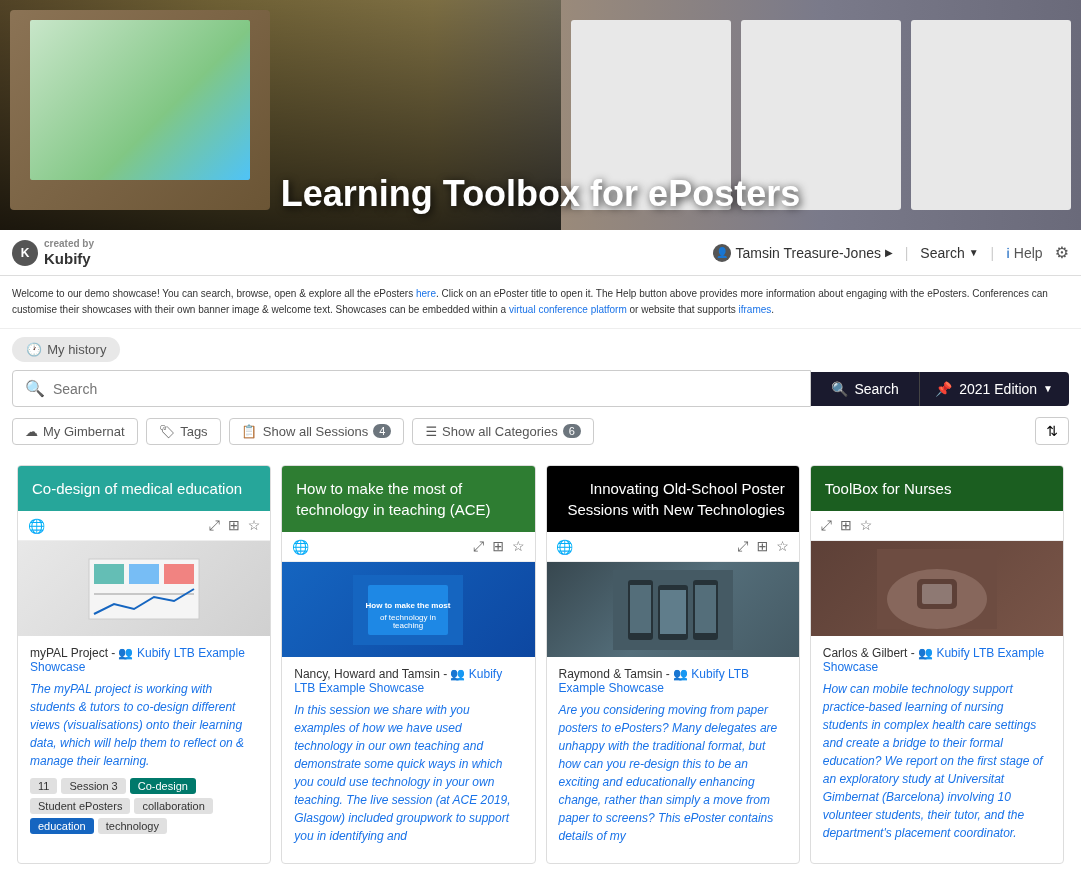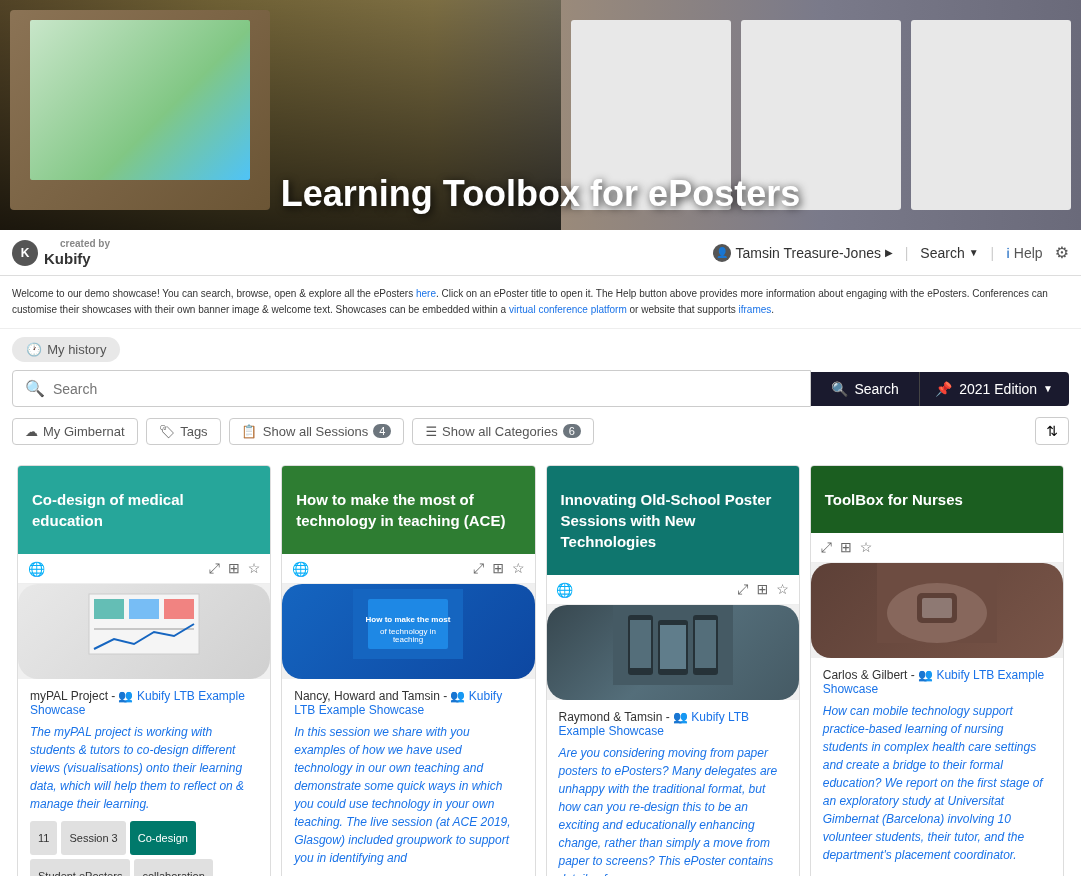--- a/index.html
+++ b/index.html
@@ -69,21 +69,21 @@
       font-size: 15px; font-weight: bold; color: #333;
     }
     .topbar-logo-icon {
       width: 26px; height: 26px;
       background: #555;
       border-radius: 50%;
       display: flex; align-items: center; justify-content: center;
       color: #fff; font-size: 12px;
     }
     .topbar-created {
-      font-size: 10px; color: #888; margin-bottom: 1px; margin-left: 16px;
+      font-size: 10px; color: #888; margin-bottom: 1px;
     }
     .topbar-right {
       display: flex; align-items: center; gap: 12px; font-size: 14px;
     }
     .topbar-user {
       display: flex; align-items: center; gap: 4px; color: #333;
     }
     .topbar-user-icon {
       width: 18px; height: 18px; background: #555; border-radius: 50%;
       display: flex; align-items: center; justify-content: center;
@@ -203,51 +203,51 @@
       gap: 0;
       padding: 10px 12px;
     }
     .card {
       border: 1px solid #ddd;
       border-radius: 4px;
       overflow: hidden;
       margin: 0 5px 10px;
     }
     .card-header {
-      padding: 23px 14px;
+      padding: 12px 14px;
       color: #fff;
       font-size: 15px;
-      font-weight: bold;
+      font-weight: normal;
       line-height: 1.4;
     }
     .card-header.teal { background: #26a69a; }
     .card-header.green { background: #2e7d32; }
-    .card-header.dark-teal { background: #0f766e; }
+    .card-header.dark-teal { background: #000000; text-align: right; }
     .card-header.dark-green { background: #1b5e20; }
 
     .card-toolbar {
       display: flex; align-items: center;
       padding: 6px 10px;
       border-bottom: 1px solid #eee;
       gap: 8px;
     }
     .card-toolbar-icon { color: #666; font-size: 14px; }
     .card-toolbar-actions { margin-left: auto; display: flex; gap: 8px; color: #666; font-size: 14px; }
 
     .card-thumbnail {
       height: 95px;
       background: #f0f0f0;
       display: flex; align-items: center; justify-content: center;
       overflow: hidden;
     }
     .card-thumb-inner {
       width: 100%; height: 100%;
       background: linear-gradient(135deg, #e0e0e0, #c0c0c0);
-      display: flex; justify-content: center;
-      font-size: 12px; color: #888; border-radius: 20px;
+      display: flex; align-items: center; justify-content: center;
+      font-size: 12px; color: #888;
     }
     .card-thumb-blue {
       background: linear-gradient(135deg, #1565c0, #0d47a1);
     }
     .card-thumb-phones {
       background: linear-gradient(135deg, #37474f, #546e7a, #455a64);
     }
     .card-thumb-hands {
       background: linear-gradient(135deg, #5d4037, #795548);
     }
@@ -267,21 +267,21 @@
       margin-bottom: 8px;
     }
     .card-tags {
       display: flex; flex-wrap: wrap; gap: 4px;
       margin-top: 6px;
     }
     .tag {
       background: #555;
       color: #fff;
       border-radius: 3px;
-      padding: 11px 8px;
+      padding: 2px 8px;
       font-size: 11px;
       text-align: center;
     }
     .tag.teal { background: #00796b; }
     .tag.blue { background: #1565c0; }
     .tag.light { background: #e0e0e0; color: #333; }
   </style>
 </head>
 <body>
 

